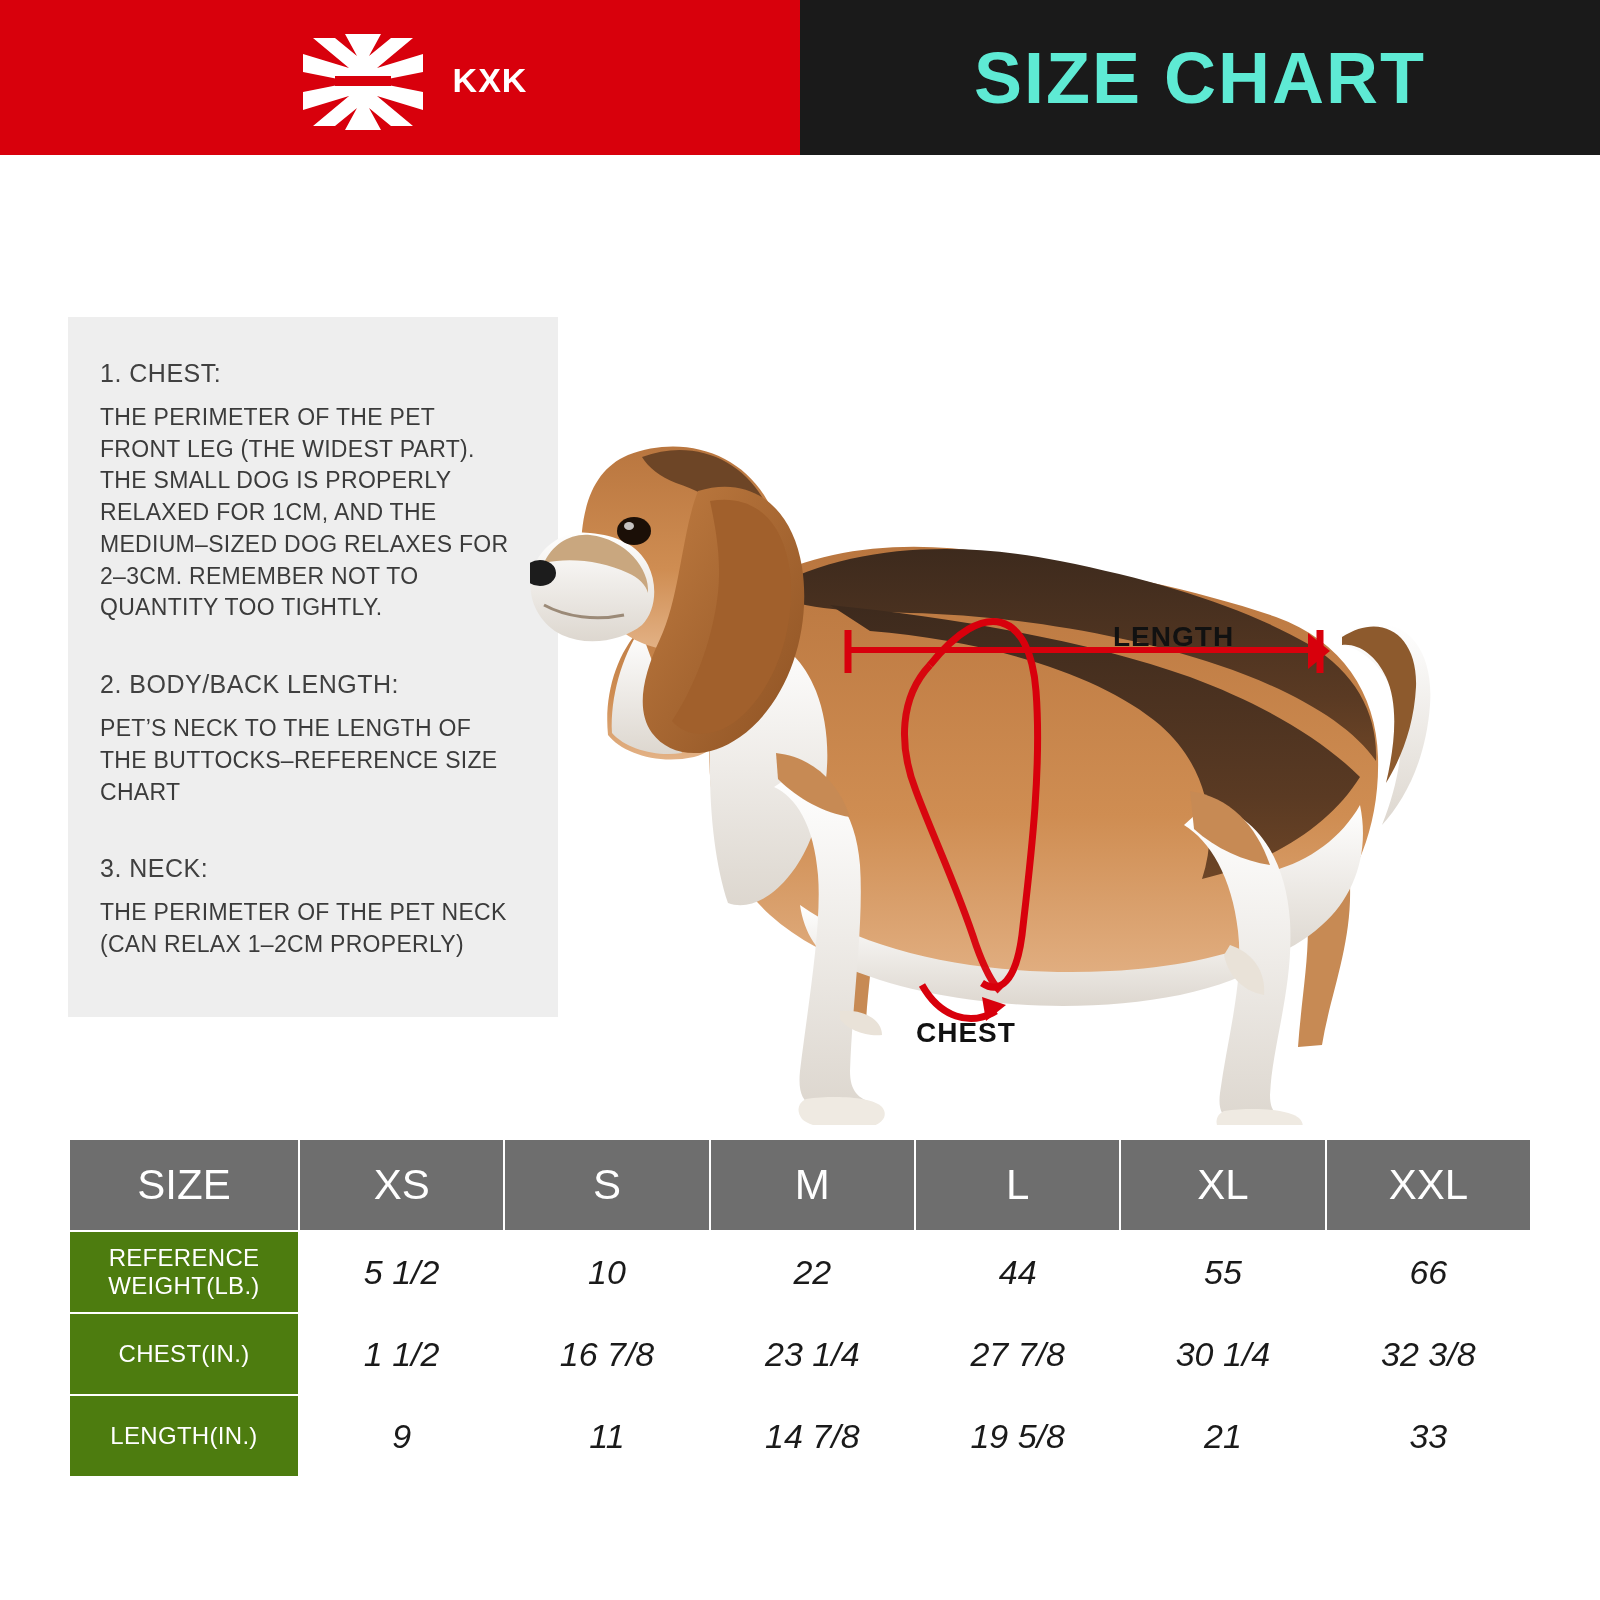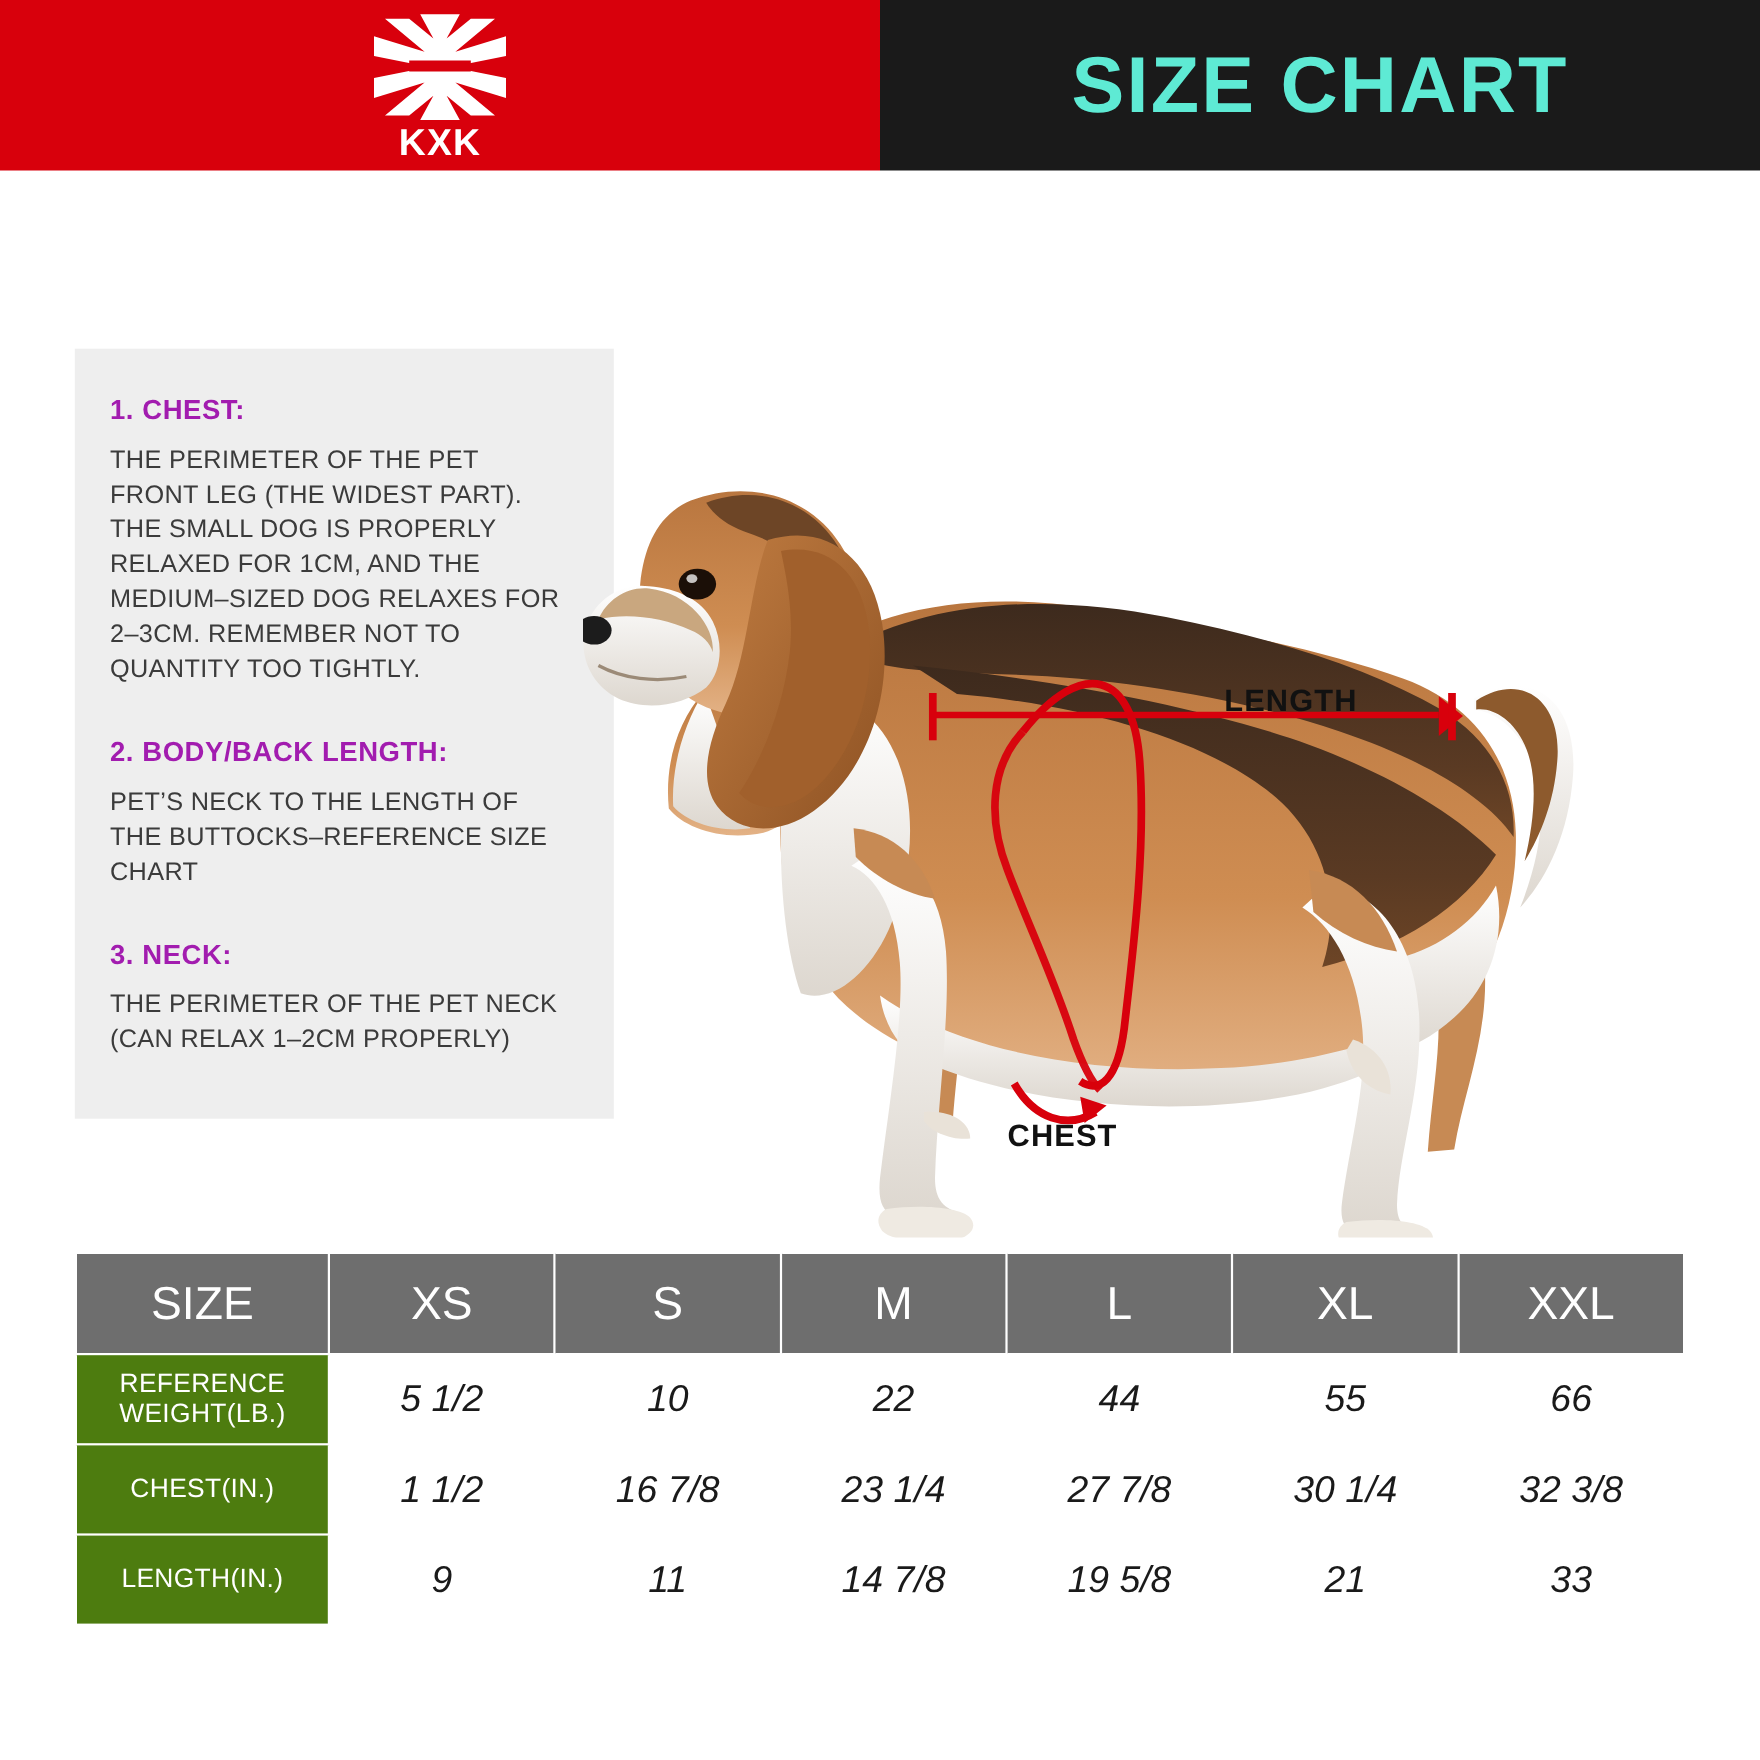--- a/index.html
+++ b/index.html
@@ -34,21 +34,21 @@
   }
   .chart-title {
     color: #5eead4;
     font-size: 72px;
     font-weight: bold;
     letter-spacing: 2px;
     line-height: 1;
   }
   .logo-wrap {
     display: flex;
-    flex-direction: column;
+    flex-direction: row;
     align-items: center;
     justify-content: center;
     transform: translateY(2px);
   }
   .logo-mark { width: 180px; height: 100px; display: block; }
   .logo-text {
     color: #ffffff;
     font-size: 34px;
     font-weight: bold;
     letter-spacing: 1px;
@@ -66,23 +66,23 @@
   .info-panel {
     position: absolute;
     left: 68px;
     top: 162px;
     width: 490px;
     height: 700px;
     background: #eeeeee;
     padding: 42px 38px 0 32px;
   }
   .info-heading {
-    color: #a21caf;
+    color: #404040;
     font-size: 25px;
-    font-weight: bold;
+    font-weight: normal;
     letter-spacing: 0.5px;
     margin-bottom: 14px;
   }
   .info-body {
     color: #3b3b3b;
     font-size: 23px;
     line-height: 1.38;
     letter-spacing: 0.3px;
   }
   .info-block { margin-bottom: 46px; }

